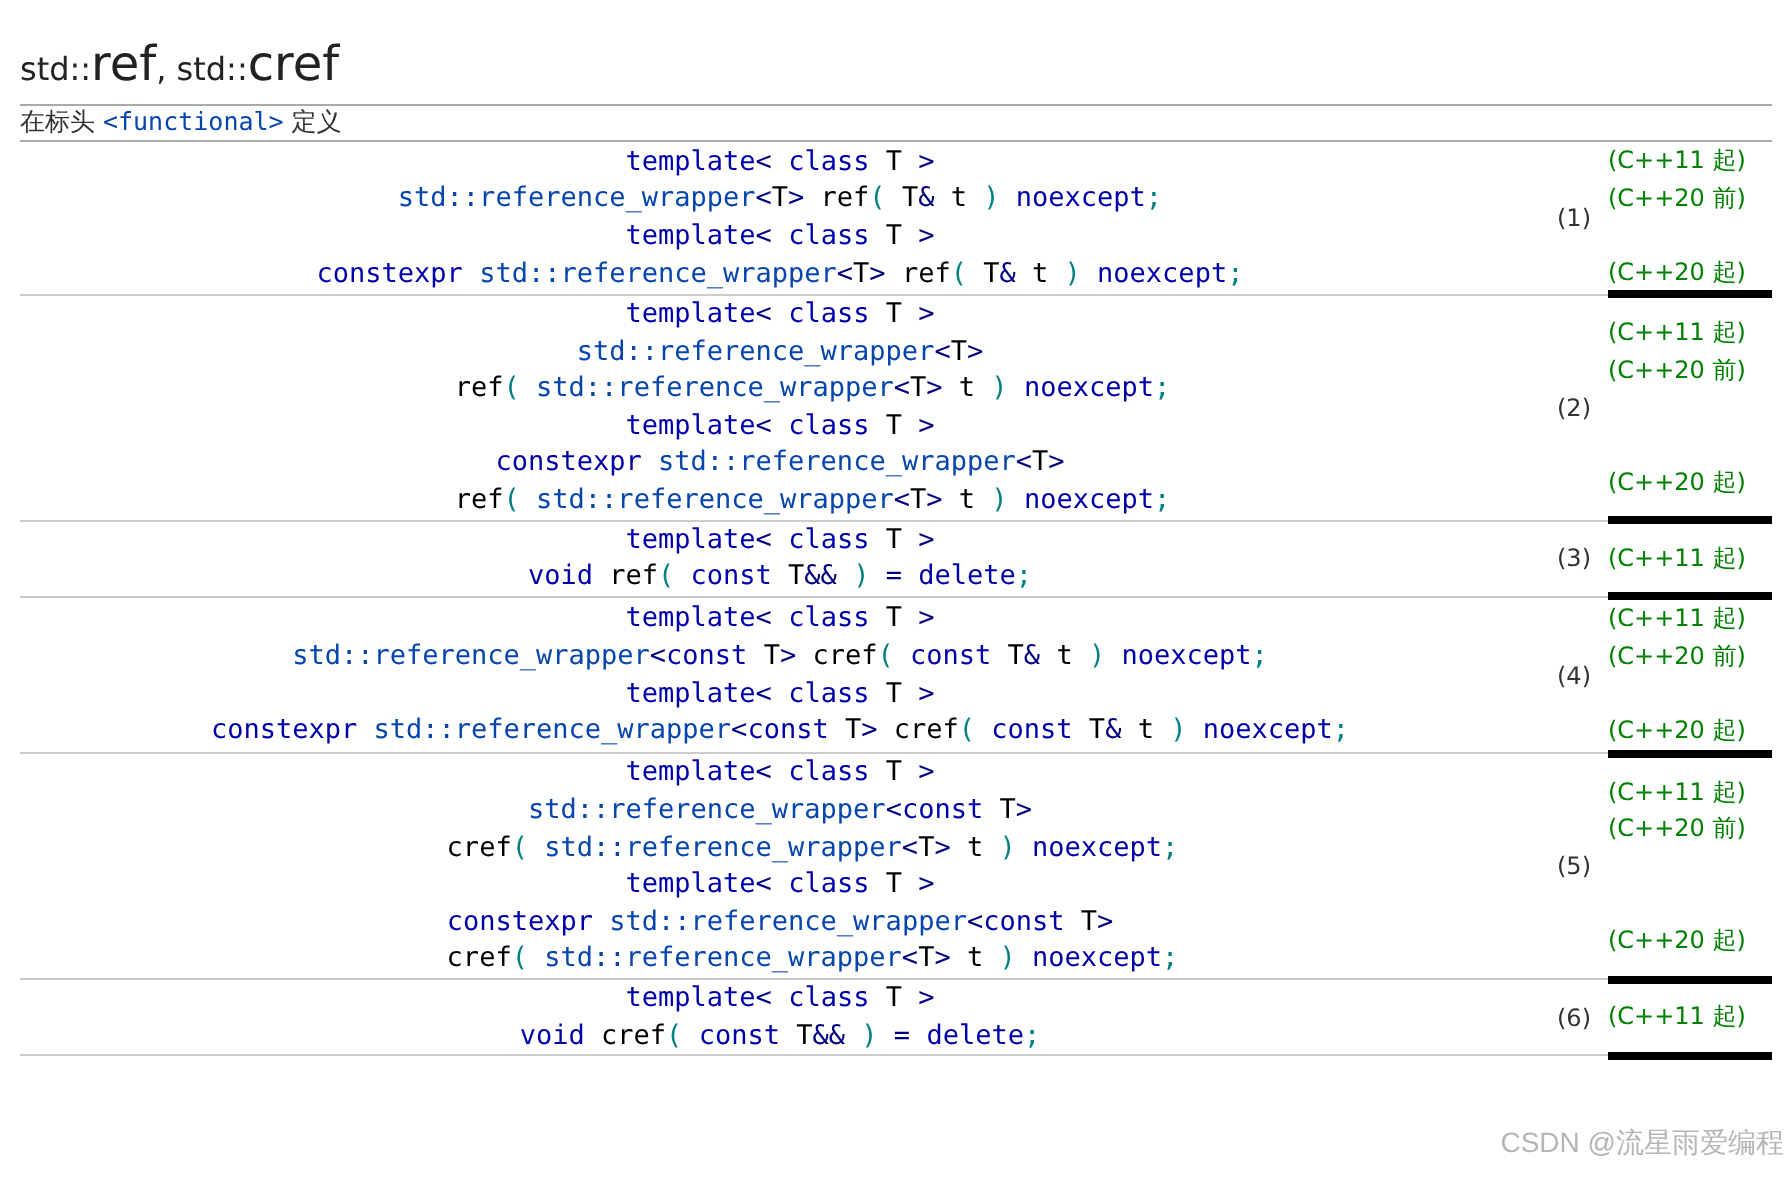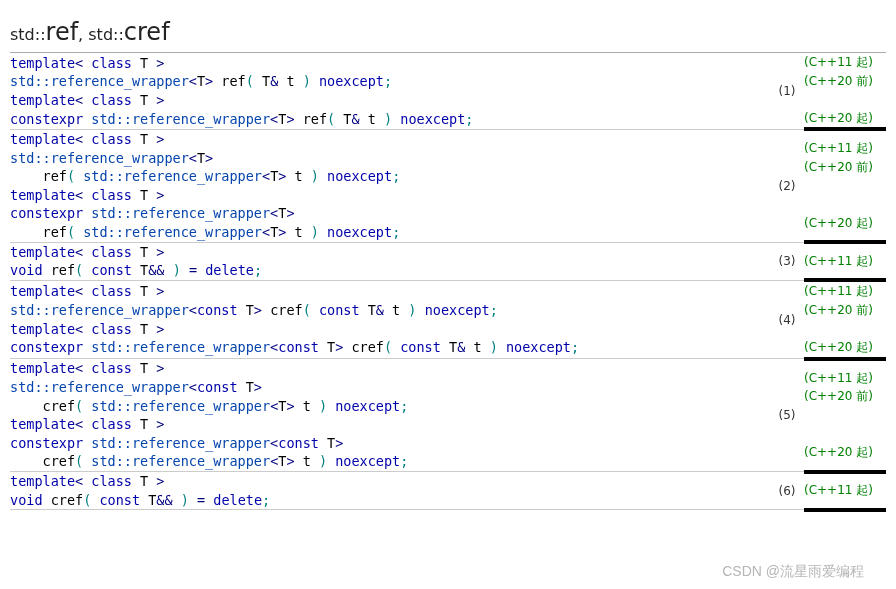--- a/index.html
+++ b/index.html
@@ -39,20 +39,21 @@
     font-size: 12.5px;
   }
   td.code-cell {
     font-family: DejaVu Sans Mono, Consolas, monospace;
     font-size: 13.5px;
     white-space: pre;
     padding: 2px 0 2px 8px;
     line-height: 1.38;
     color: #000;
     border-bottom: 1px solid #ccc;
+    text-align: center;
   }
   td.num-cell {
     width: 34px;
     text-align: center;
     font-size: 12px;
     color: #333;
     border-bottom: 1px solid #ccc;
   }
   td.since-cell {
     width: 82px;
@@ -62,37 +63,42 @@
     line-height: 1.55;
     padding-right: 2px;
     border-bottom: 4px solid #000000;
   }
   .kw   { color: #0000aa; }       
   .link { color: #0645ad; }       
   .ptn  { color: #008080; }       
   .op   { color: #000080; }
   .watermark {
     position: fixed;
-    right: 32px;
+    right: 4px;
     bottom: 8px;
     color: rgba(120,120,120,0.55);
     font-size: 14px;
     font-family: Arial, sans-serif;
     pointer-events: none;
   }
 </style>
 </head>
 <body>
 
 <h1>
   <span>std::</span><span class="big">ref</span><span>, </span><span>std::</span><span class="big">cref</span>
 </h1>
 
 <table class="decl">
   <tbody>
+      <tr>
+    <td class="header-row" colspan="3">
+      <span>在标头 </span><span class="hdr">&lt;functional&gt;</span><span> 定义</span>
+    </td>
+  </tr>
 
   <tr>
     <td class="code-cell"><span class="kw">template</span><span class="op">&lt;</span> <span class="kw">class</span> T <span class="op">&gt;</span>
 <span class="link">std::reference_wrapper</span><span class="op">&lt;</span>T<span class="op">&gt;</span> ref<span class="ptn">(</span> T<span class="op">&amp;</span> t <span class="ptn">)</span> <span class="kw">noexcept</span><span class="ptn">;</span>
 <span class="kw">template</span><span class="op">&lt;</span> <span class="kw">class</span> T <span class="op">&gt;</span>
 <span class="kw">constexpr</span> <span class="link">std::reference_wrapper</span><span class="op">&lt;</span>T<span class="op">&gt;</span> ref<span class="ptn">(</span> T<span class="op">&amp;</span> t <span class="ptn">)</span> <span class="kw">noexcept</span><span class="ptn">;</span></td>
     <td class="num-cell">(1)</td>
     <td class="since-cell">
       <span>(C++11 起)</span><br>
       <span>(C++20 前)</span><br><br>

